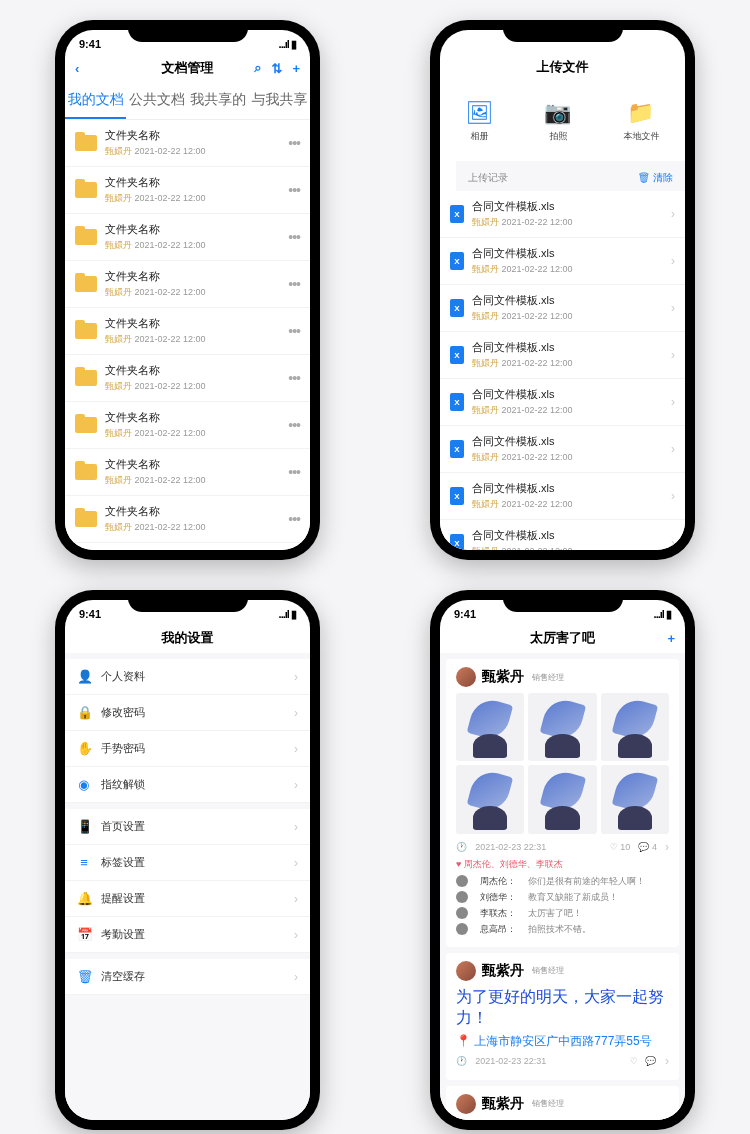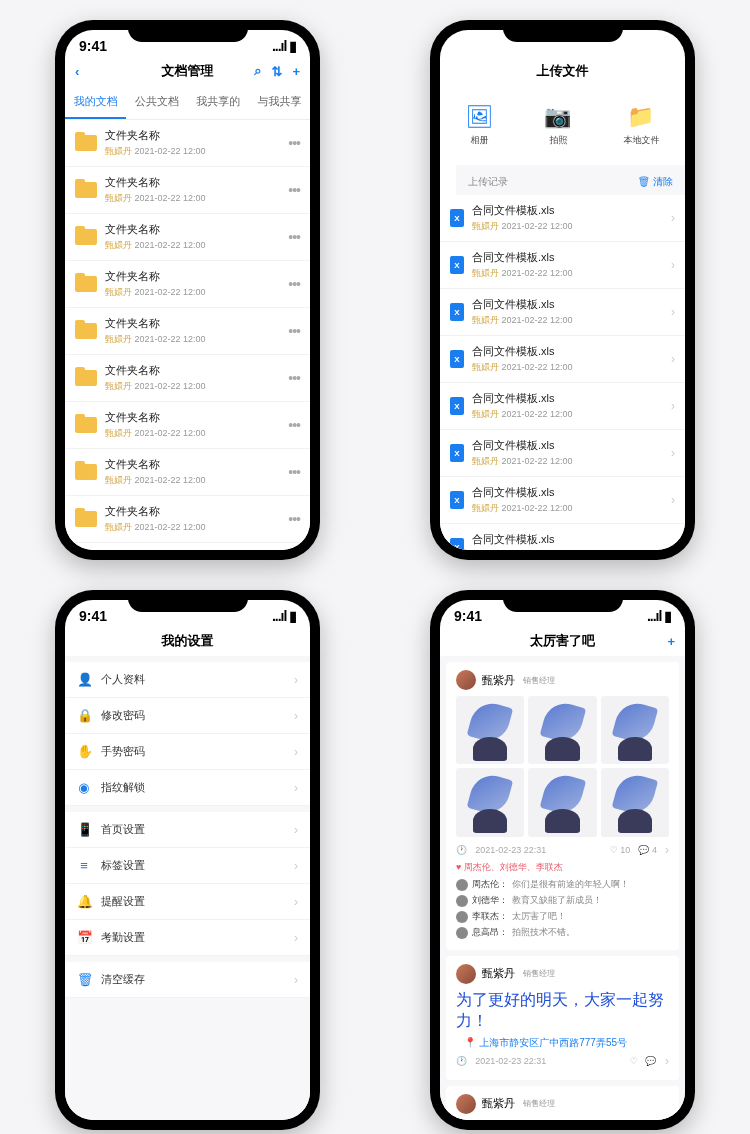--- a/index.html
+++ b/index.html
@@ -50,42 +50,42 @@
   width: 100px;
   height: 4px;
   border-radius: 2px;
   background: #000;
   z-index: 10;
 }
 .status {
   display: flex;
   justify-content: space-between;
   padding: 8px 14px 2px;
-  font-size: 14px;
+  font-size: 11px;
   font-weight: 600;
 }
 .status .right { letter-spacing: -1px; }
 .header {
   display: flex;
   align-items: center;
   justify-content: center;
   padding: 6px 10px;
   font-size: 13px;
   font-weight: 600;
   position: relative;
   min-height: 30px;
 }
 .header .left, .header .right { position: absolute; display: flex; gap: 10px; align-items: center; }
 .header .left { left: 10px; }
 .header .right { right: 10px; }
 .icon-blue { color: #1a7ef0; }
 .tabs {
   display: flex;
   border-bottom: 1px solid #eee;
-  font-size: 11px;
+  font-size: 14px;
 }
 .tab { flex: 1; text-align: center; padding: 8px 0; color: #666; }
 .tab.active { color: #1a7ef0; border-bottom: 2px solid #1a7ef0; }
 .body { flex: 1; overflow: hidden; background: #f7f7f9; }
 .list { background: #fff; }
 .row {
   display: flex;
   align-items: center;
   padding: 8px 10px;
   border-bottom: 1px solid #f2f2f2;
@@ -117,34 +117,34 @@
 
 
 .settings-group { margin-top: 6px; background:#fff; }
 .srow { display:flex; align-items:center; padding:10px 12px; border-bottom:1px solid #f2f2f2; gap:10px; font-size:11px; color:#333; }
 .srow .sico { color:#1a7ef0; width:14px; text-align:center; font-size:13px; }
 .srow .label { flex:1; }
 .logout { margin:16px 12px; padding:10px; background:#e85a6c; color:#fff; text-align:center; border-radius:4px; font-size:12px; }
 .post { background:#fff; padding:8px 10px; margin-bottom:6px; border-radius:4px; }
 .post-hd { display:flex; align-items:center; gap:6px; margin-bottom:6px; }
 .avatar { width:20px; height:20px; border-radius:50%; background: linear-gradient(135deg,#c97a5a,#8a4a3a); }
-.pname { font-weight:400; font-size:11px; }
+.pname { font-weight:700; font-size:14px; }
 .prole { font-size:8px; color:#999; margin-left:2px; }
 .gallery { display:grid; grid-template-columns:repeat(3,1fr); gap:4px; margin-bottom:6px; }
 .thumb { aspect-ratio:1/1; border-radius:3px; background:#f2f2f5; display:flex; align-items:flex-end; justify-content:center; overflow:hidden; position:relative; }
 .leaf { position:absolute; top:10%; width:55%; height:55%; background:linear-gradient(135deg,#5a7ad0,#9db0e0); border-radius:60% 10% 60% 10%; transform:rotate(15deg);}
 .cat { position:absolute; bottom:5%; width:50%; height:35%; background:#3a3a5a; border-radius:50% 50% 10% 10%; }
 .post-meta { display:flex; gap:8px; color:#aaa; font-size:9px; align-items:center; margin-bottom:4px; }
 .post-meta .spacer { flex:1; }
 .likes { color:#e85a6c; font-size:9px; margin-bottom:4px; }
-.comment-line { display:flex; gap:4px; align-items:flex-end; font-size:9px; color:#666; margin:3px 0; }
+.comment-line { display:flex; gap:12px; align-items:flex-start; font-size:9px; color:#666; margin:3px 0; }
 .mini-avatar { width:12px; height:12px; border-radius:50%; background:#888; flex-shrink:0; }
 .cauthor { color:#444; }
 .ctext { color:#888; }
-.loc { color:#1a7ef0; font-size:10px; margin:4px 8px; }
+.loc { color:#1a7ef0; font-size:12px; margin:4px 0; }
 .deal { font-size:9px; color:#555; line-height:1.6; position:relative; }
 .badge { position:absolute; right:0; top:0; text-align:center; color:#e85a6c; font-size:8px; }
 .badge .medal { font-size:16px; color:#e85a6c; display:block; }
 </style>
 </head>
 <body>
 
 <div class="phone">
   <div class="notch"></div>
   <div class="screen">

